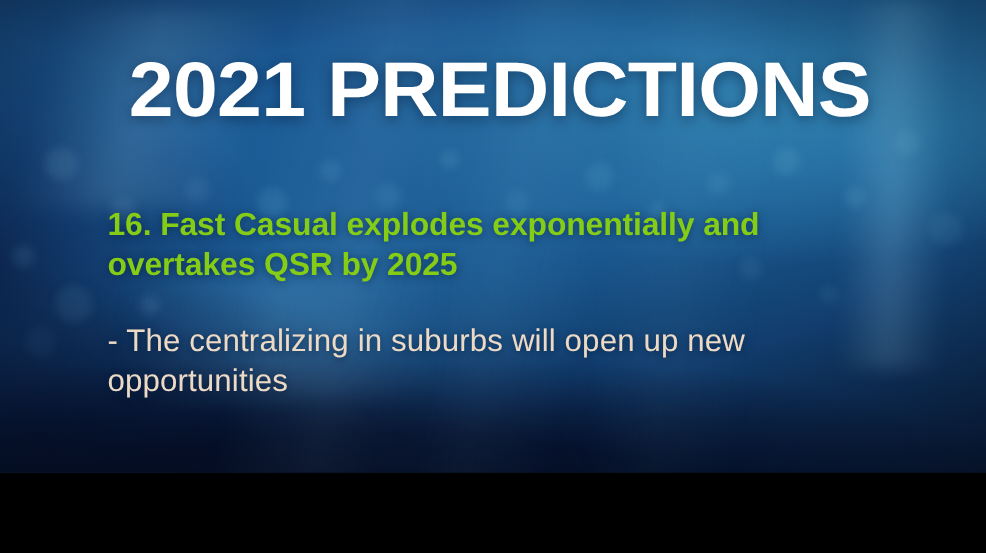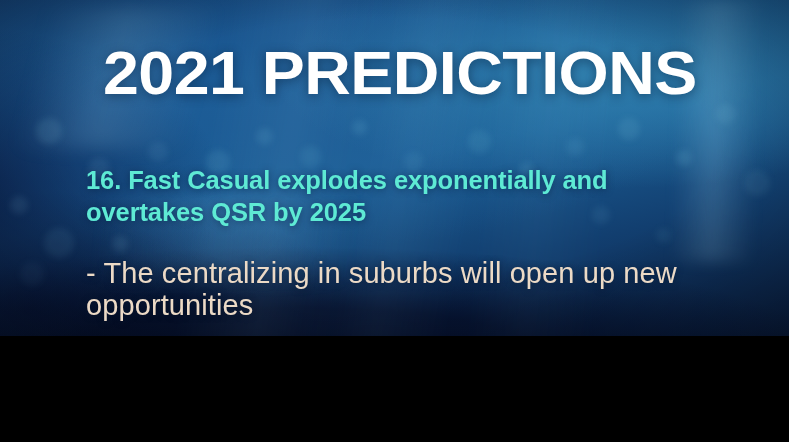--- a/index.html
+++ b/index.html
@@ -8,21 +8,21 @@
     padding: 0;
     background: #000;
   }
   body {
     font-family: "Liberation Sans", sans-serif;
   }
 
   #slide {
     position: relative;
     width: 789px;
-    height: 336px;
+    height: 378px;
     overflow: hidden;
     background: #123a66;
     user-select: none;
   }
 
   
   .bg-base {
     position: absolute;
     inset: 0;
     background:
@@ -119,31 +119,31 @@
   }
 
   .headline {
     position: absolute;
     left: 86px;
     top: 164px;
     width: 610px;
     font-size: 25.5px;
     line-height: 32px;
     font-weight: 700;
-    color: #5eead4;
+    color: #84cc16;
     letter-spacing: -0.1px;
     text-shadow: 0 1px 7px rgba(3,20,45,0.50);
   }
 
   .bullets {
     position: absolute;
     left: 86px;
     top: 258px;
     width: 620px;
-    font-size: 29px;
+    font-size: 25px;
     line-height: 31.5px;
     font-weight: 400;
     color: #ecdac6;
     letter-spacing: 0.1px;
     text-shadow: 0 1px 6px rgba(4,18,42,0.55);
   }
   .bullets p {
     margin: 0;
   }
 

